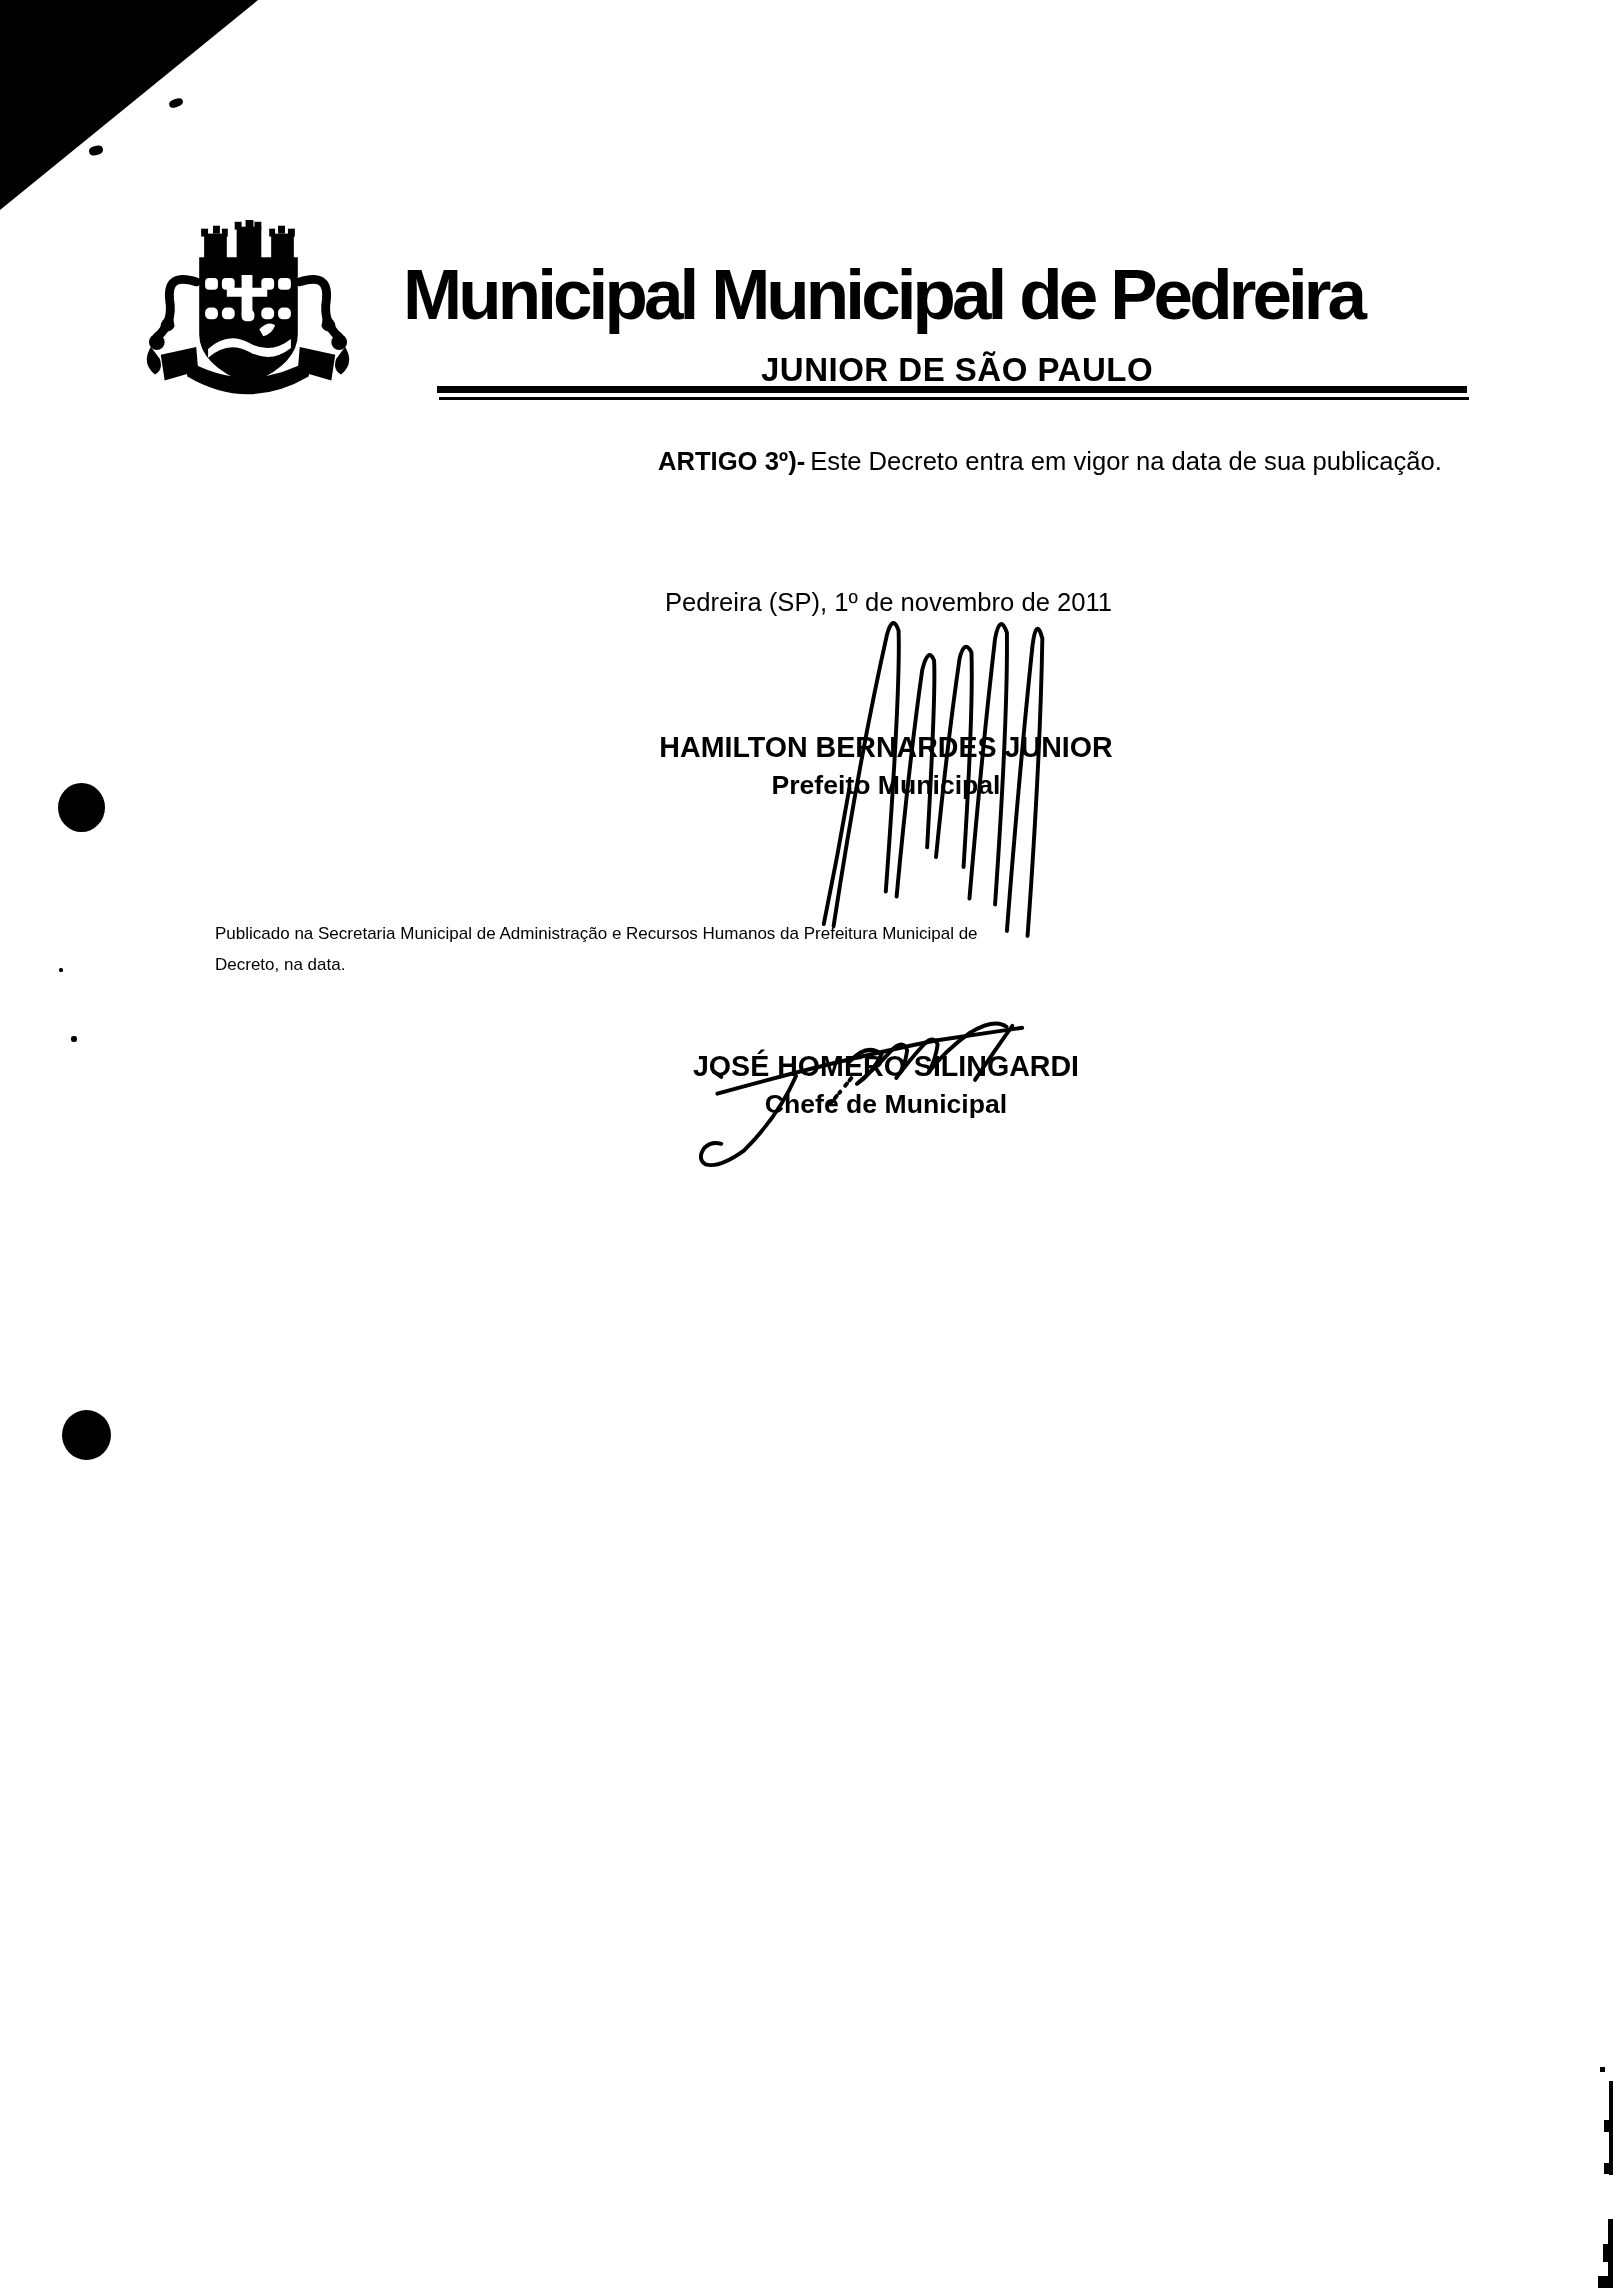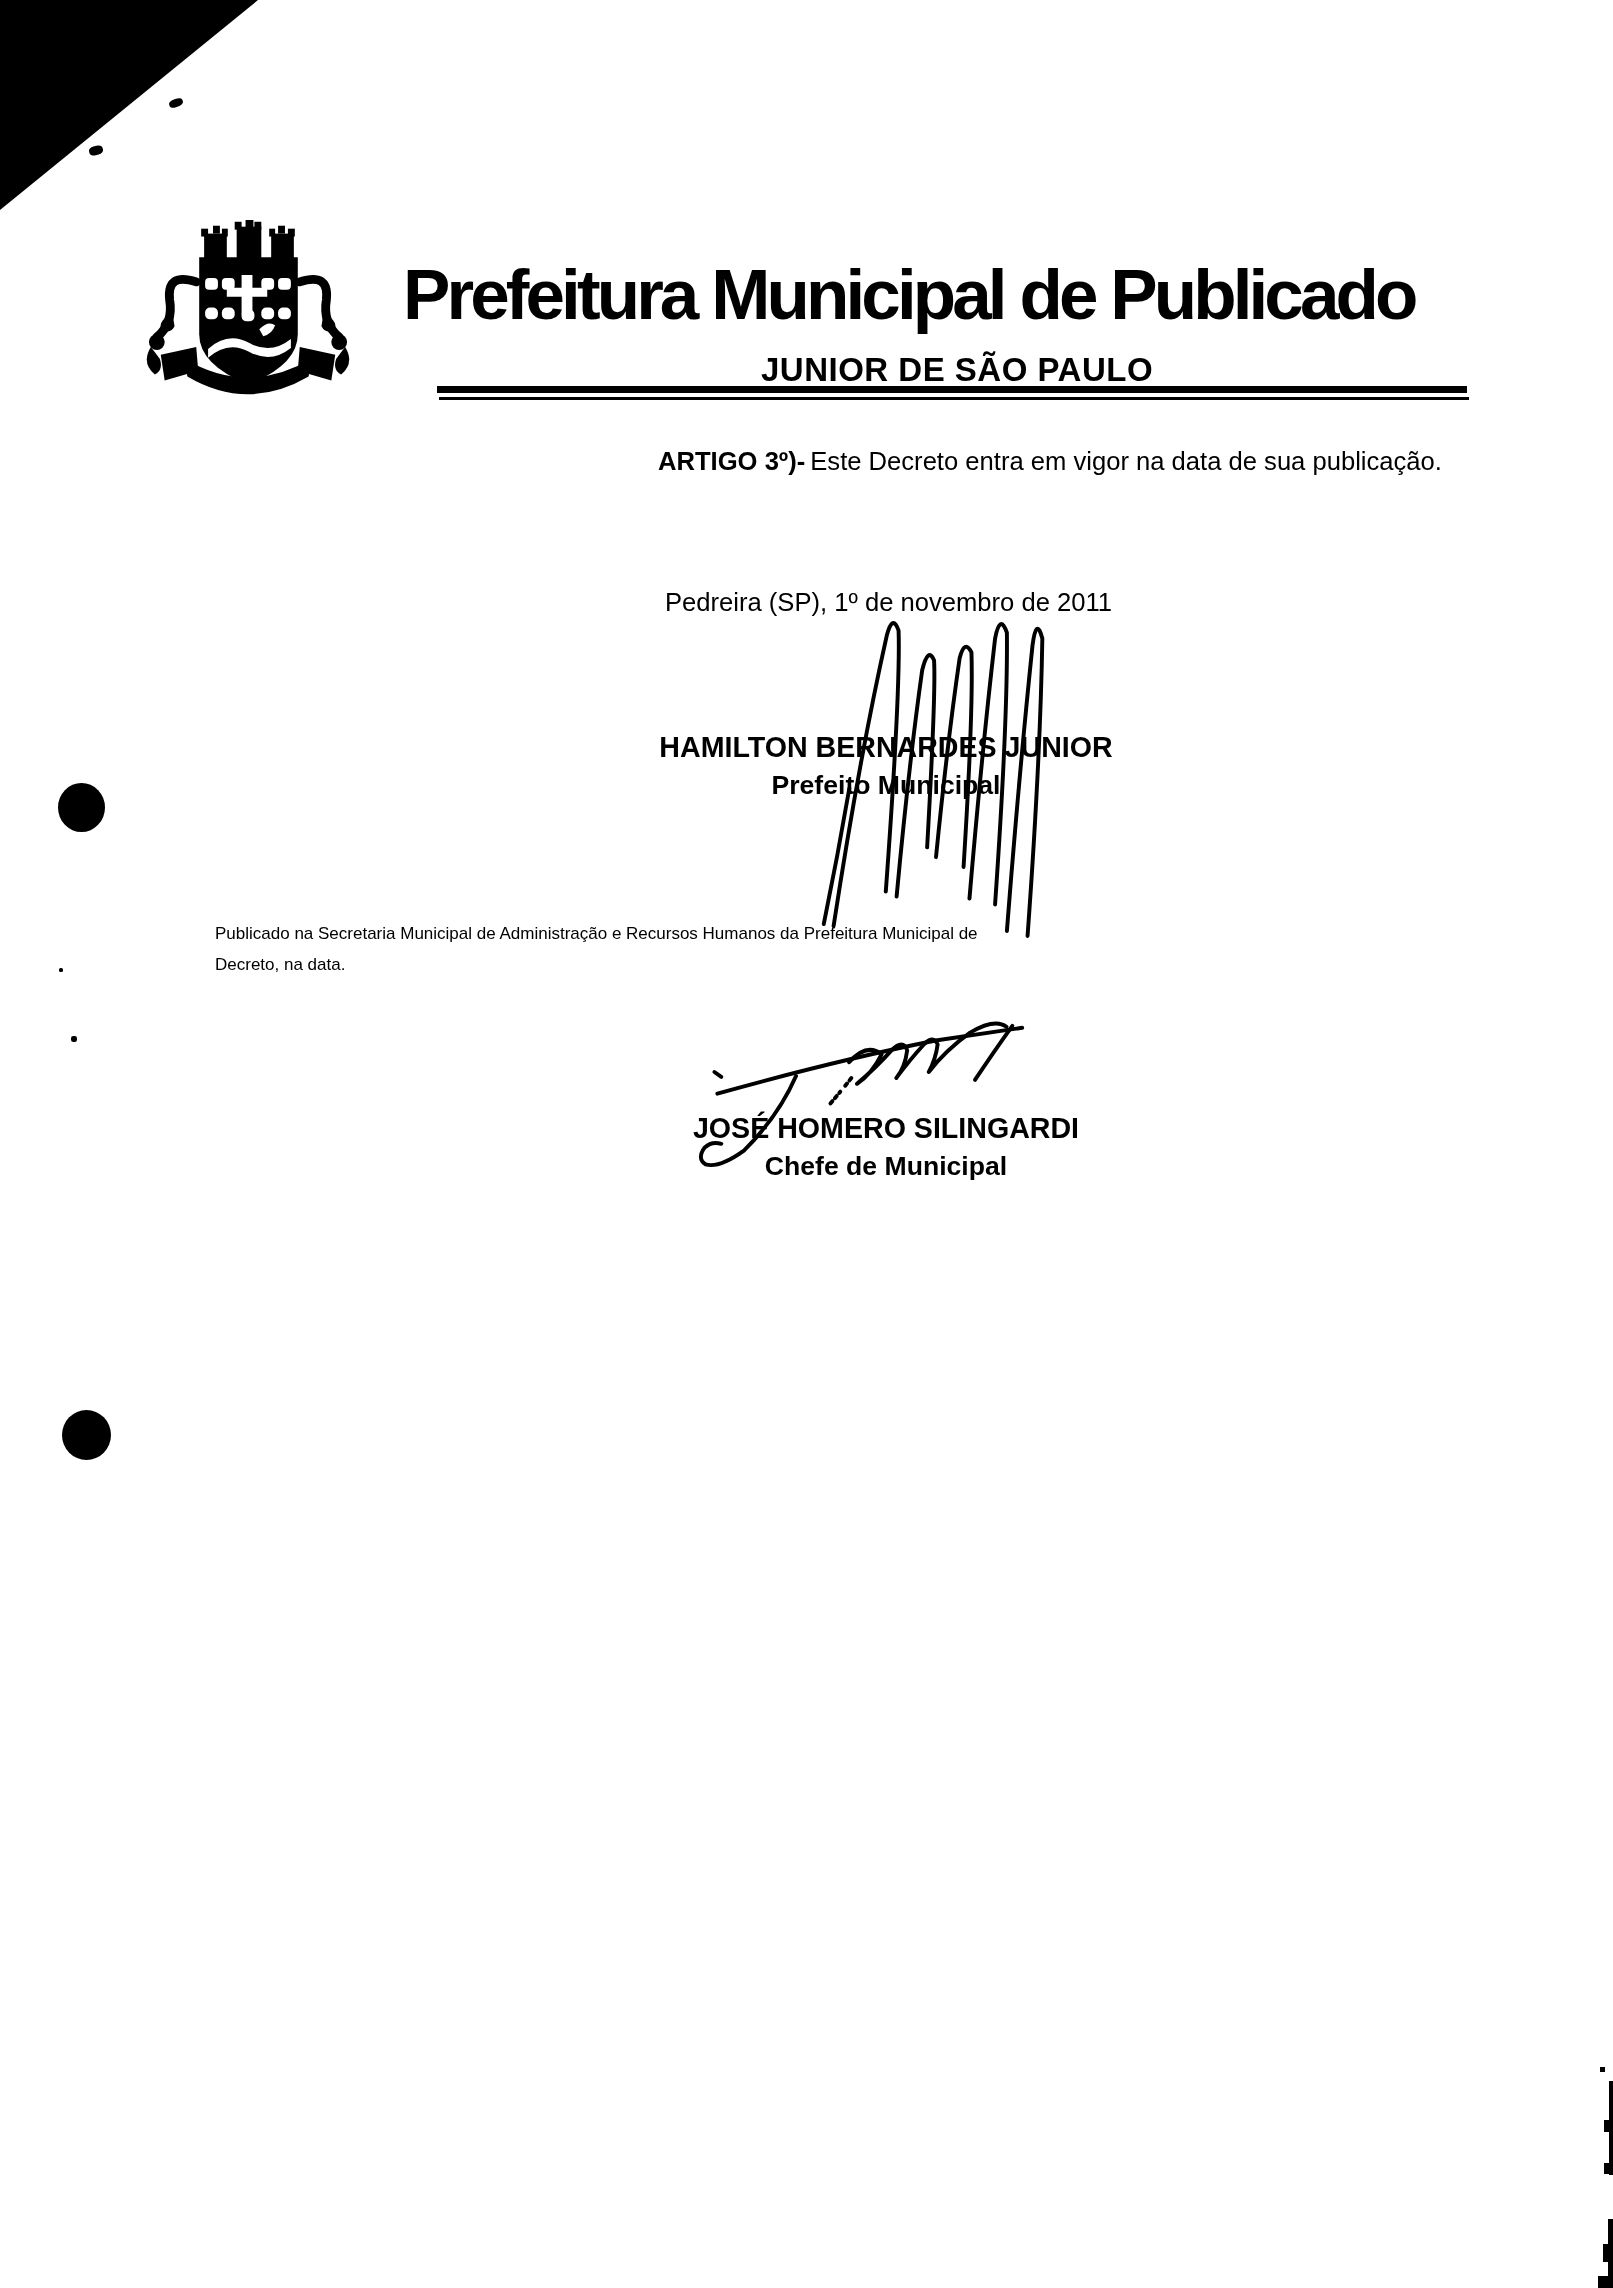--- a/index.html
+++ b/index.html
@@ -122,21 +122,21 @@
       <rect x="63" y="88" width="13" height="12" rx="5"></rect>
       <rect x="80" y="88" width="13" height="12" rx="5"></rect>
       <rect x="100" y="90" width="13" height="12" rx="5"></rect>
       <rect x="120" y="88" width="13" height="12" rx="5"></rect>
       <rect x="137" y="88" width="13" height="12" rx="5"></rect>
       <path d="M118,110 q9,-9 16,-4 q-3,9 -12,11 z"></path>
       <path d="M66,130 q20,-18 42,-6 q22,12 42,-4 l0,9 q-20,16 -42,4 q-22,-12 -42,6 z"></path>
     </g>
   </svg>
 
-  <div class="doc-title">Prefeitura Municipal de Publicado</div>
+  <div class="doc-title">Municipal Municipal de Pedreira</div>
   <div class="doc-subtitle">JUNIOR DE SÃO PAULO</div>
   <div class="rule-thick"></div>
   <div class="rule-thin"></div>
 
   <div class="article-line">
     <span class="lbl">ARTIGO 3º)-</span><span>Este Decreto entra em vigor na data de sua publicação.</span>
   </div>
 
   <div class="dateline">Pedreira (SP), 1º de novembro de 2011</div>
 
@@ -166,19 +166,19 @@
       <path d="M182,50 Q200,30 215,42 Q205,62 190,72 Q210,55 225,38 Q237,26 241,38 Q239,55 230,66 Q245,46 258,32 Q268,22 272,32 Q270,47 263,60 Q280,38 305,20 Q330,5 342,14"></path>
       <path d="M48,82 Q170,48 270,28 L358,15"></path>
       <path d="M310,68 Q330,38 348,13"></path>
       <path d="M128,64 Q110,105 75,140 Q50,158 36,154 Q27,148 35,137 Q42,130 52,133"></path>
       <path d="M45,60 l7,5"></path>
       <path d="M163,92 l10,-12" stroke-dasharray="3,4"></path>
       <path d="M178,74 l8,-10" stroke-dasharray="3,4"></path>
     </g>
   </svg>
 
-  <div class="sig-block" style="top:1112px;">
+  <div class="sig-block" style="top:1050px;">
     <div class="name">JOSÉ HOMERO SILINGARDI</div>
     <div class="role">Chefe de Municipal</div>
   </div>
 
 </div>
 
 
 </body></html>

